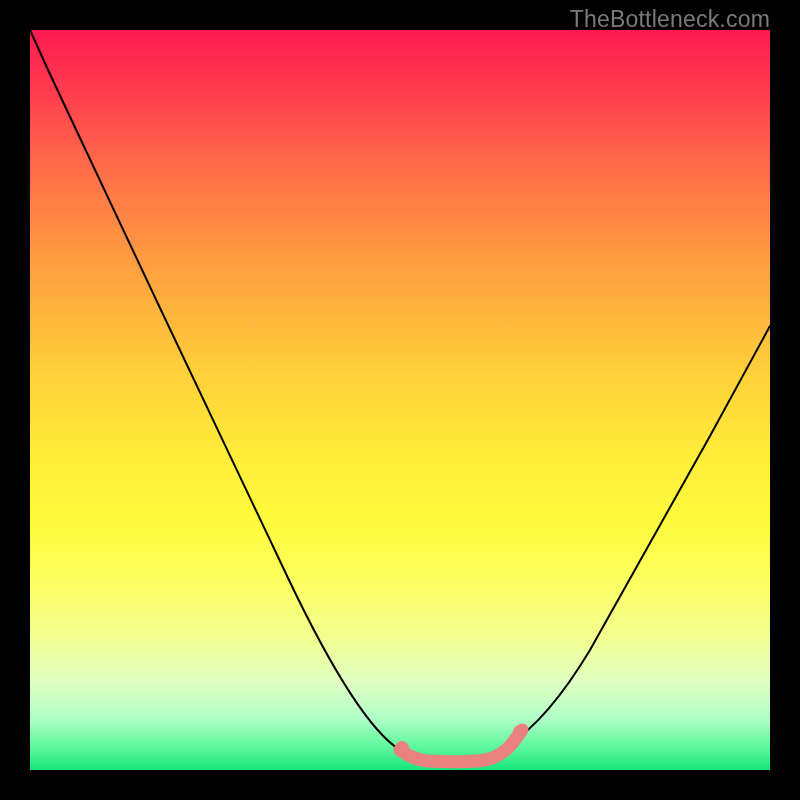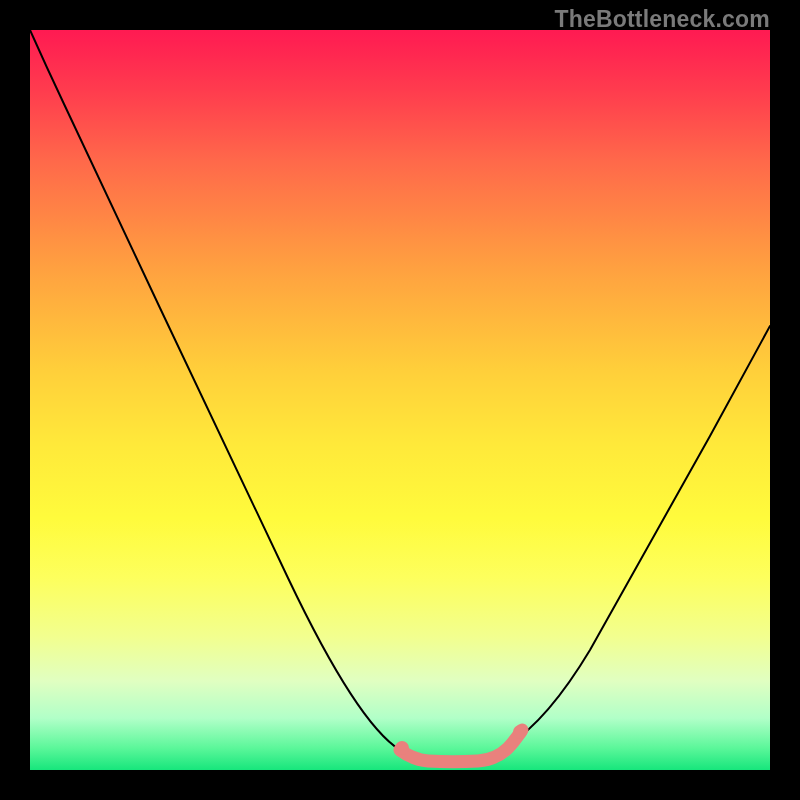--- a/index.html
+++ b/index.html
@@ -10,21 +10,21 @@
     height: 800px;
     background: #000;
   }
   .watermark {
     position: absolute;
     top: 6px;
     right: 30px;
     color: #7a7a7a;
     font-family: Arial, Helvetica, sans-serif;
     font-size: 23px;
-    font-weight: bold;
+    font-weight: normal;
     letter-spacing: 0.2px;
   }
   .plot-area {
     position: absolute;
     left: 30px;
     top: 30px;
     width: 740px;
     height: 740px;
     background: linear-gradient(to bottom,
       #ff1a52 0%,

